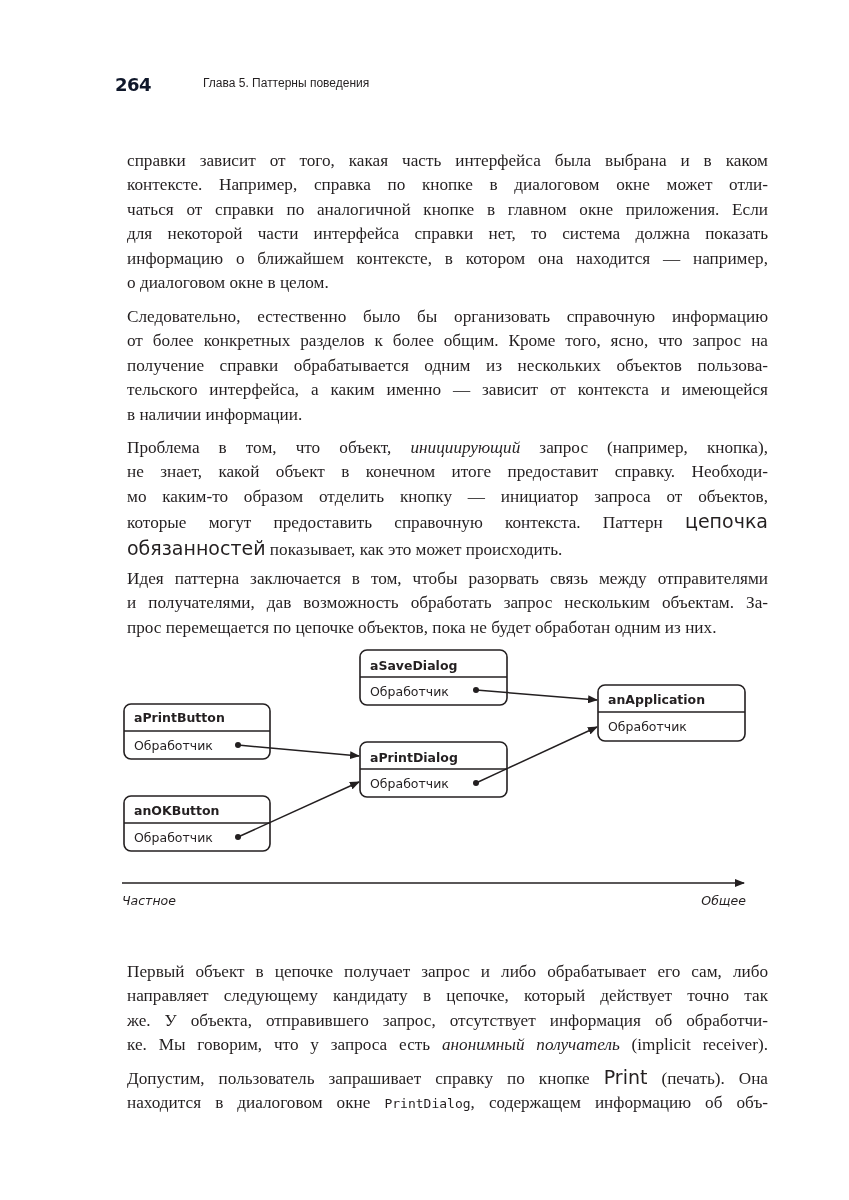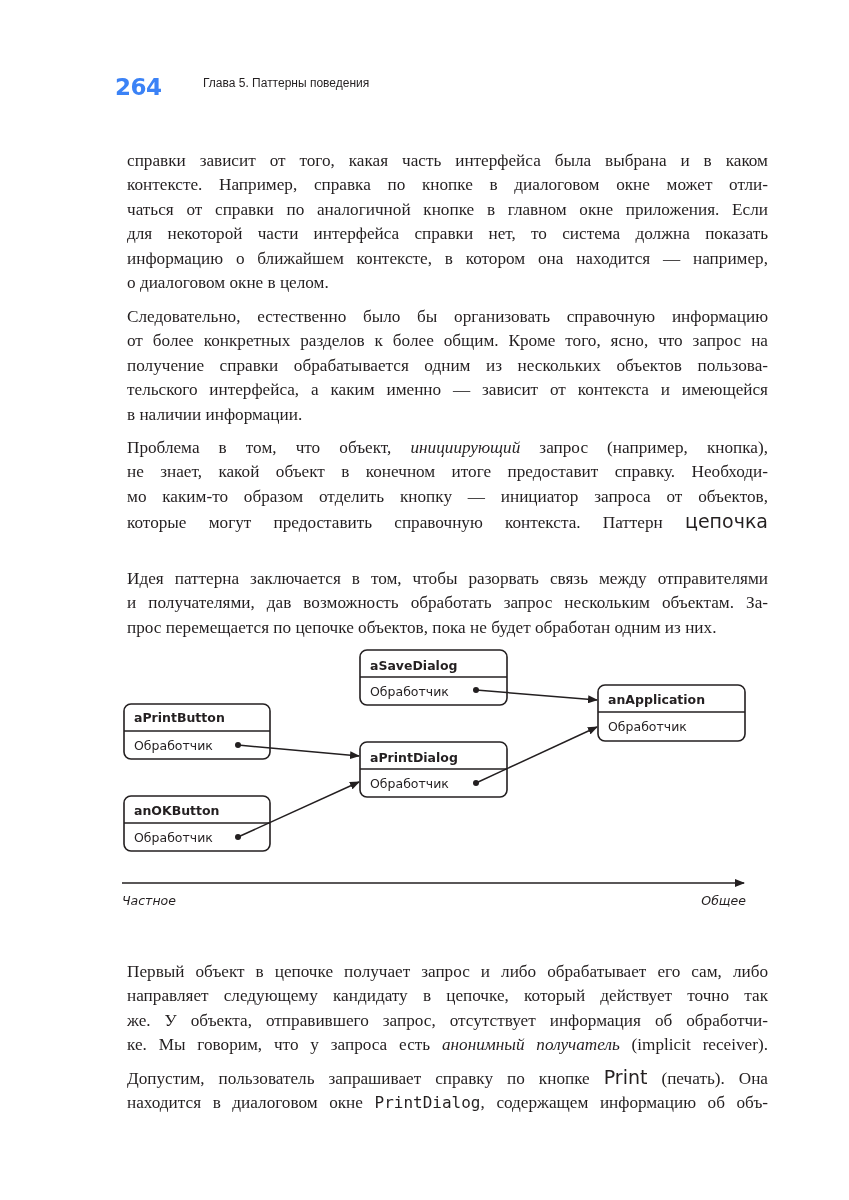--- a/index.html
+++ b/index.html
@@ -1,25 +1,25 @@
 <!DOCTYPE html>
 <html><head>
 <meta charset="utf-8">
 <style>
   html, body { margin: 0; padding: 0; background: #ffffff; }
   body { width: 849px; height: 1200px; position: relative; overflow: hidden; color: #231f20; }
   .header { position: absolute; top: 74px; left: 115px; height: 26px; }
-  .page-num { position: absolute; left: 0; top: 0; font-family: "DejaVu Sans", sans-serif; font-weight: bold; font-size: 23px; letter-spacing: -0.5px; color: #3b82f6; }
+  .page-num { position: absolute; left: 0; top: 0; font-family: "DejaVu Sans", sans-serif; font-weight: bold; font-size: 18px; letter-spacing: -0.5px; color: #0f172a; }
   .running-head { position: absolute; left: 88px; top: 2px; white-space: nowrap; font-family: "Liberation Sans", sans-serif; font-size: 12px; color: #231f20; }
   .para { position: absolute; left: 115px; width: 641px; font-family: "Liberation Serif", serif; font-size: 17.2px; line-height: 24.4px; color: #231f20; margin: 12px; }
   .line { display: block; white-space: nowrap; text-align: justify; text-align-last: justify; }
   .line.last { text-align-last: left; }
   .em { font-style: italic; }
   .term { font-family: "DejaVu Sans", sans-serif; font-size: 19px; }
-  .code { font-family: "DejaVu Sans Mono", monospace; font-size: 16px; }
+  .code { font-family: "DejaVu Sans Mono", monospace; font-size: 13px; }
   #p1 { top: 137px; }
   #p2 { top: 293px; }
   #p3 { top: 424px; }
   #p4 { top: 555px; }
   #p5 { top: 948px; }
   #p6 { top: 1053px; }
   .diagram { position: absolute; left: 0; top: 0; width: 849px; height: 1200px; pointer-events: none; }
   .diagram * { pointer-events: auto; }
   .obj-title { font-family: "DejaVu Sans", sans-serif; font-weight: bold; font-size: 12.5px; fill: #231f20; }
   .obj-field { font-family: "DejaVu Sans", sans-serif; font-size: 12.5px; fill: #231f20; }
@@ -48,20 +48,21 @@
   <span class="line">получение справки обрабатывается одним из нескольких объектов пользова-</span>
   <span class="line">тельского интерфейса, а каким именно — зависит от контекста и имеющейся</span>
   <span class="line last">в наличии информации.</span>
 </p>
 
 <p class="para" id="p3">
   <span class="line"><span>Проблема в том, что объект, </span><span class="em">инициирующий</span><span> запрос (например, кнопка),</span></span>
   <span class="line">не знает, какой объект в конечном итоге предоставит справку. Необходи-</span>
   <span class="line">мо каким-то образом отделить кнопку — инициатор запроса от объектов,</span>
   <span class="line"><span>которые могут предоставить справочную контекста. Паттерн </span><span class="term">цепочка</span></span>
+  <span class="line last"><span class="term">обязанностей</span><span> показывает, как это может происходить.</span></span>
 </p>
 
 <p class="para" id="p4">
   <span class="line">Идея паттерна заключается в том, чтобы разорвать связь между отправителями</span>
   <span class="line">и получателями, дав возможность обработать запрос нескольким объектам. За-</span>
   <span class="line last">прос перемещается по цепочке объектов, пока не будет обработан одним из них.</span>
 </p>
 
 <svg class="diagram" viewBox="0 0 849 1200" width="849" height="1200">
   <defs>

